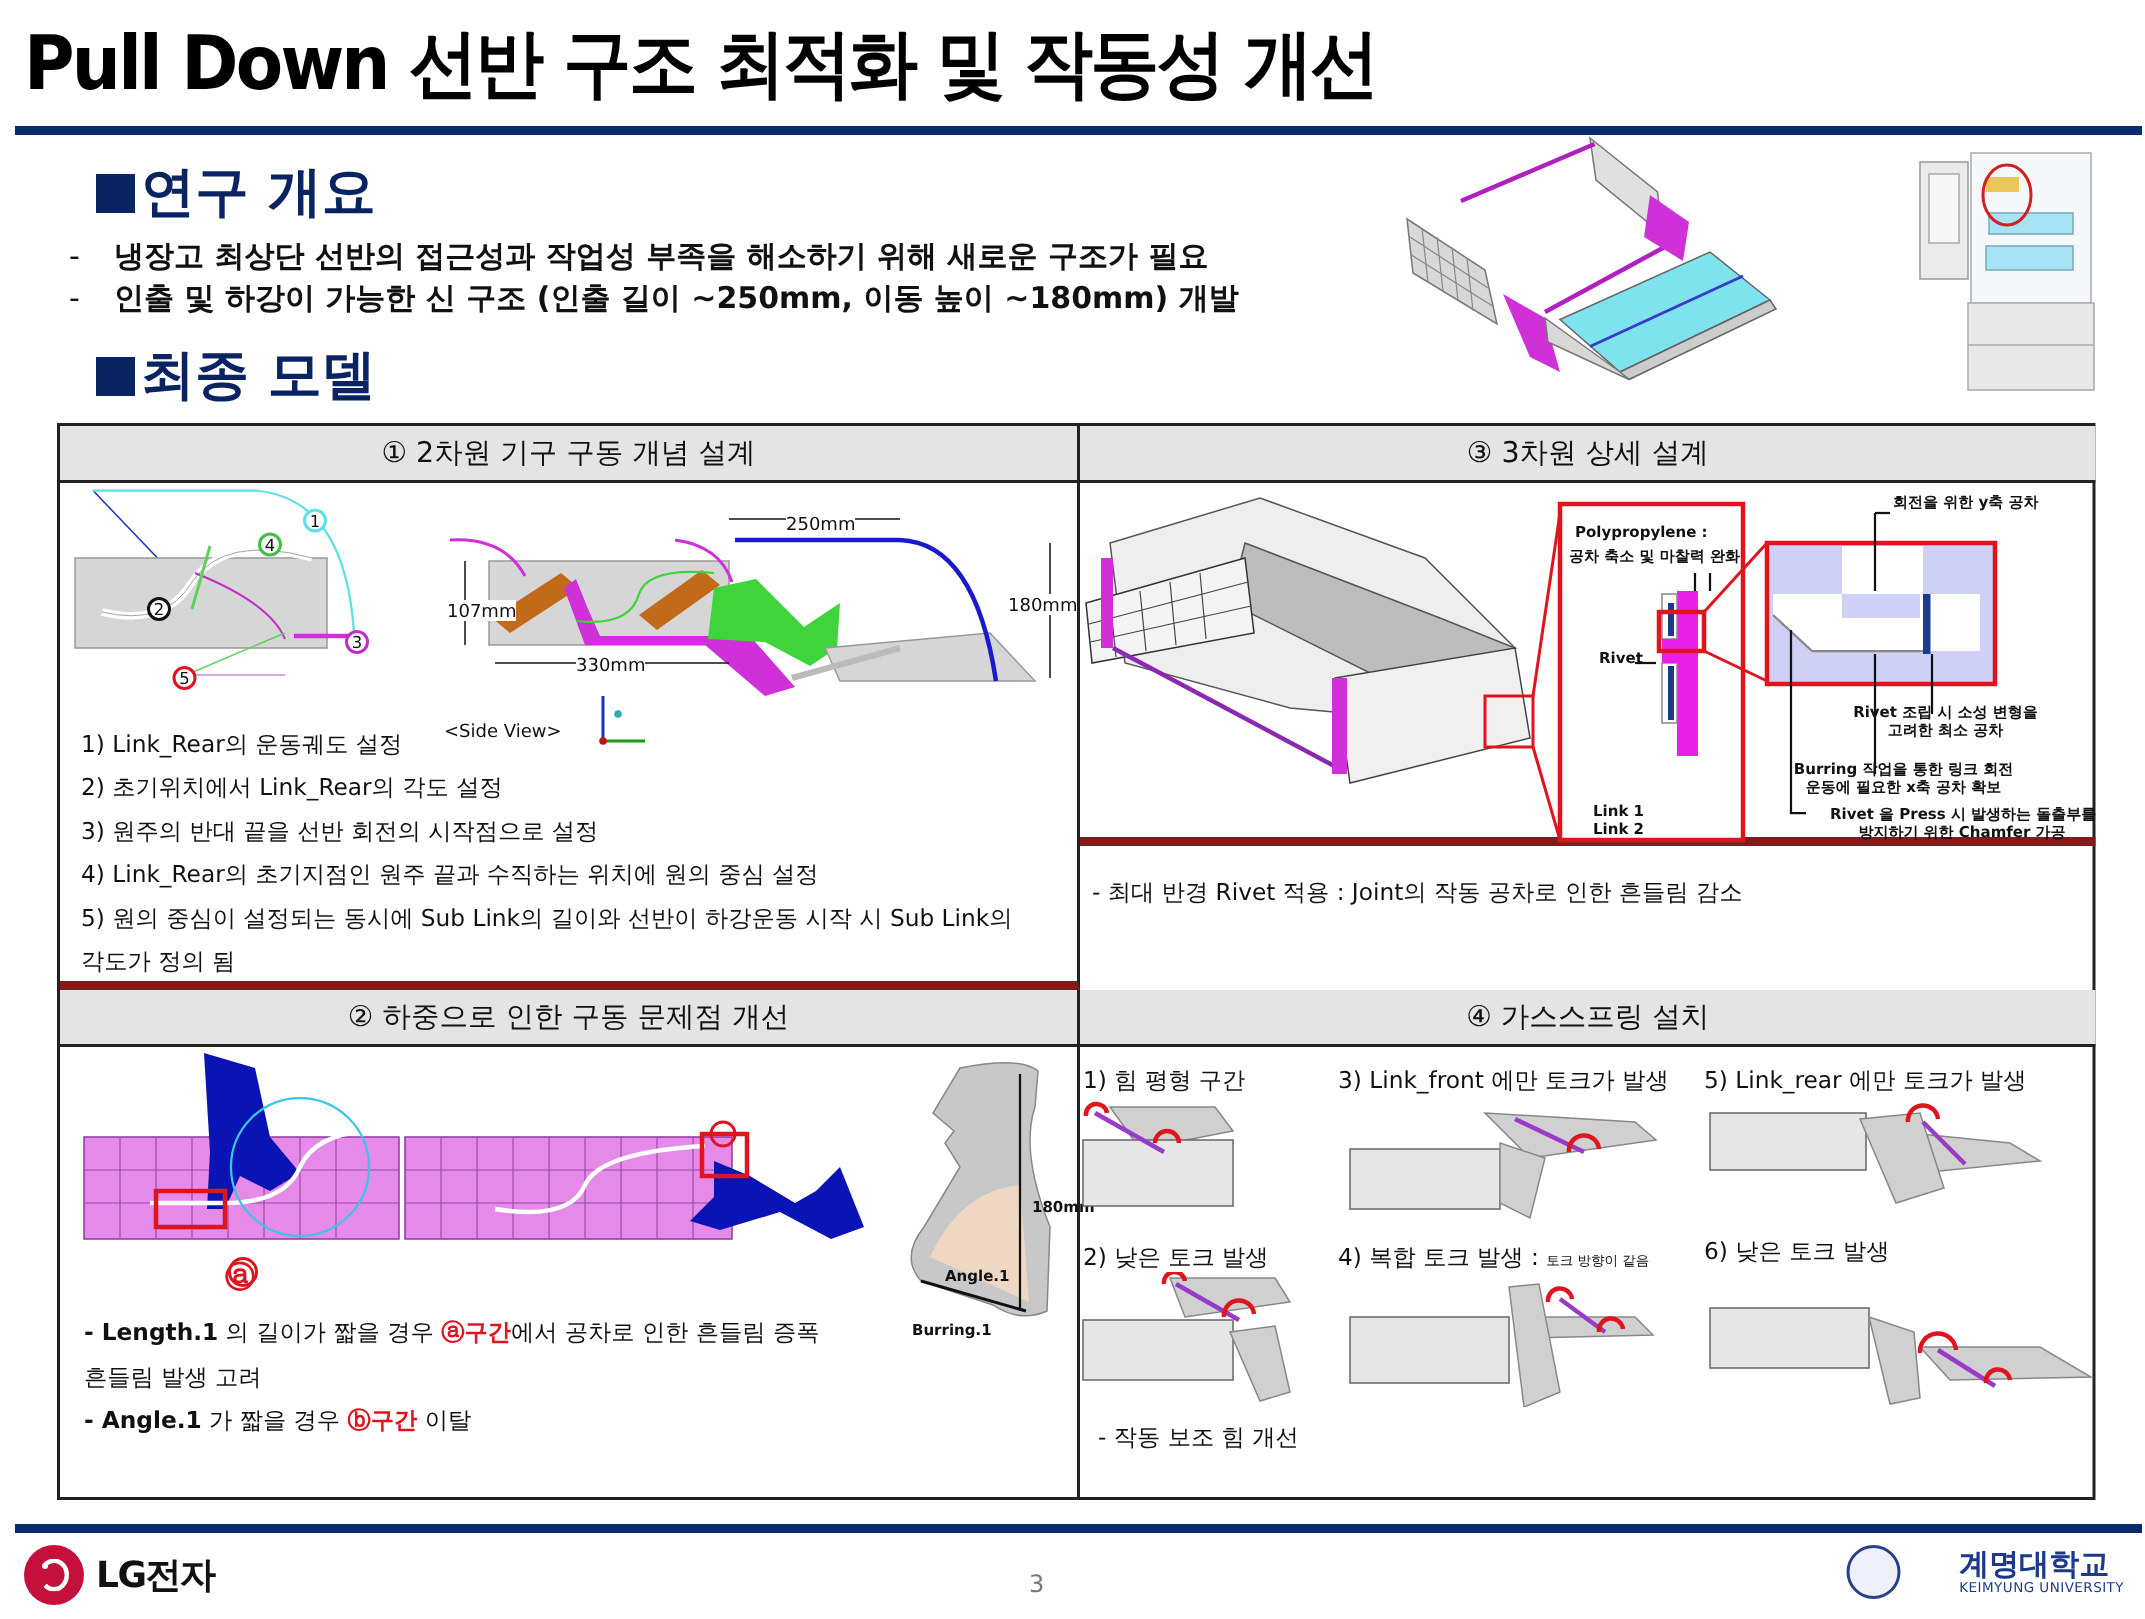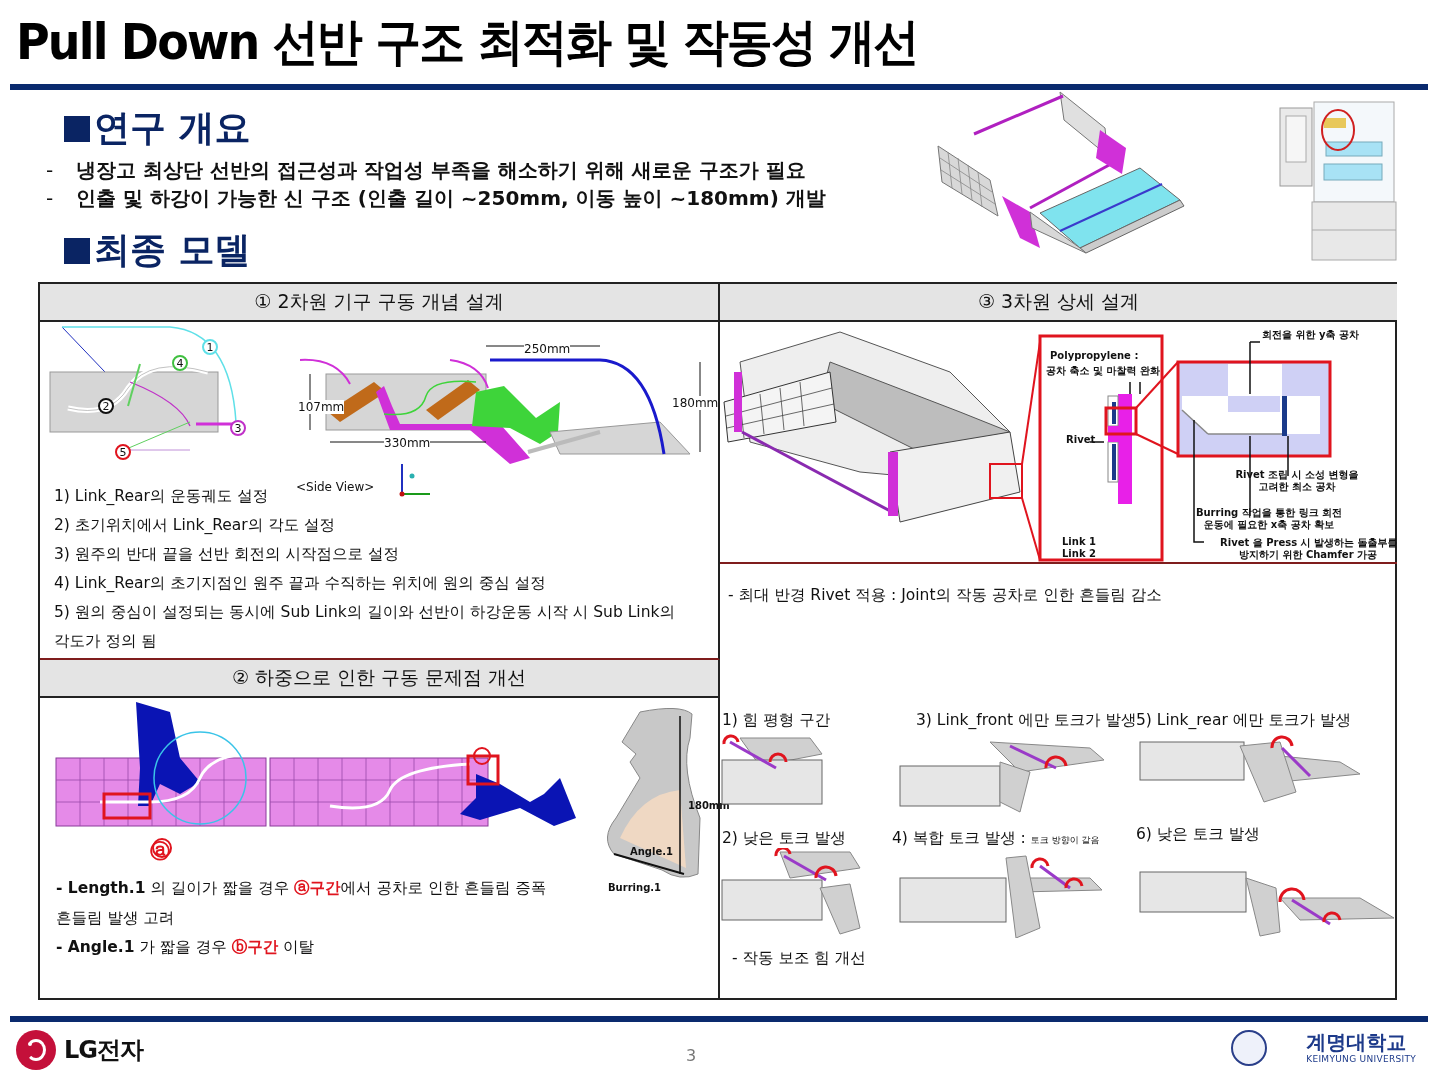--- a/index.html
+++ b/index.html
@@ -15,21 +15,21 @@
   .sec-head .sq { display: inline-block; width: 26px; height: 26px; background: #0a2463; margin-right: 4px; }
 
   .bullets { position: absolute; left: 46px; top: 156px; font-size: 20px; font-weight: bold; color: #111; line-height: 28px; }
   .bullets .row { display: flex; }
   .bullets .dash { width: 30px; font-weight: normal; }
 
   .hero-img { position: absolute; }
 
   
   .grid { position: absolute; left: 38px; top: 282px; width: 1359px; height: 718px; border: 2px solid #222; }
-  .panel { position: absolute; border-right: 2px solid #222; border-bottom: 2px solid #7f1d1d; }
+  .panel { position: absolute; border-right: 2px solid #222; border-bottom: 6px solid #7f1d1d; }
   .phead { position: absolute; left: 0; right: 0; top: 0; height: 38px; background: #e4e4e4; border-bottom: 2px solid #222; display: flex; align-items: center; justify-content: center; font-size: 19px; color: #111; }
   .pbody { position: absolute; left: 0; right: 0; top: 38px; bottom: 0; }
 
   .steps { position: absolute; left: 14px; top: 160px; font-size: 15.5px; line-height: 29px; color: #111; width: 650px; }
   .notes { position: absolute; font-size: 15.5px; line-height: 30px; color: #111; }
   .notes b { font-weight: bold; }
   .red { color: #e0141e; font-weight: bold; }
 
   .lbl { position: absolute; font-size: 12px; color: #111; white-space: nowrap; }
   .lbl.b { font-weight: bold; font-size: 10px; }
@@ -295,23 +295,24 @@
       <span class="lbl b" style="left:568px; top:184px;">Burring.1</span>
       <div class="notes" style="left:16px; top:176px; line-height:29.5px;">
         <div><b>- Length.1</b><span> 의 길이가 짧을 경우  </span><span class="red">ⓐ구간</span><span>에서 공차로 인한 흔들림 증폭</span></div>
         <div><b></b><span>흔들림 발생 고려</span></div>
         <div><b>- Angle.1</b><span> 가 짧을 경우 </span><span class="red">ⓑ구간</span><span> 이탈</span></div>
       </div>
     </div>
   </div>
 
   <div class="panel" style="left:680px; top:376px; width:677px; height:338px; border-right:none; border-bottom:none;">
+    <div class="phead">④ 가스스프링 설치</div>
     <div class="pbody">
       <span class="gs-cap" style="left:2px; top:12px;">1) 힘 평형 구간</span>
-      <span class="gs-cap" style="left:172px; top:12px;margin-left:24px;">3) Link_front 에만 토크가 발생</span>
+      <span class="gs-cap" style="left:172px; top:12px;">3) Link_front 에만 토크가 발생</span>
       <span class="gs-cap" style="left:416px; top:12px;">5) Link_rear 에만 토크가 발생</span>
       <span class="gs-cap" style="left:2px; top:130px;">2) 낮은 토크 발생</span>
       <span class="gs-cap" style="left:172px; top:130px;"><span>4) 복합 토크 발생 : </span><small>토크 방향이 같음</small></span>
       <span class="gs-cap" style="left:416px; top:126px;">6) 낮은 토크 발생</span>
 
       <svg style="position:absolute; left:0; top:34px;" width="676" height="90" viewBox="0 0 676 90">
         <g>
           <polygon points="20,6 90,6 102,22 40,34" fill="#d0d0d0" stroke="#888"></polygon>
           <rect x="2" y="28" width="100" height="44" fill="#e6e6e6" stroke="#666"></rect>
           <line x1="10" y1="10" x2="56" y2="36" stroke="#9a3ac8" stroke-width="3"></line>

